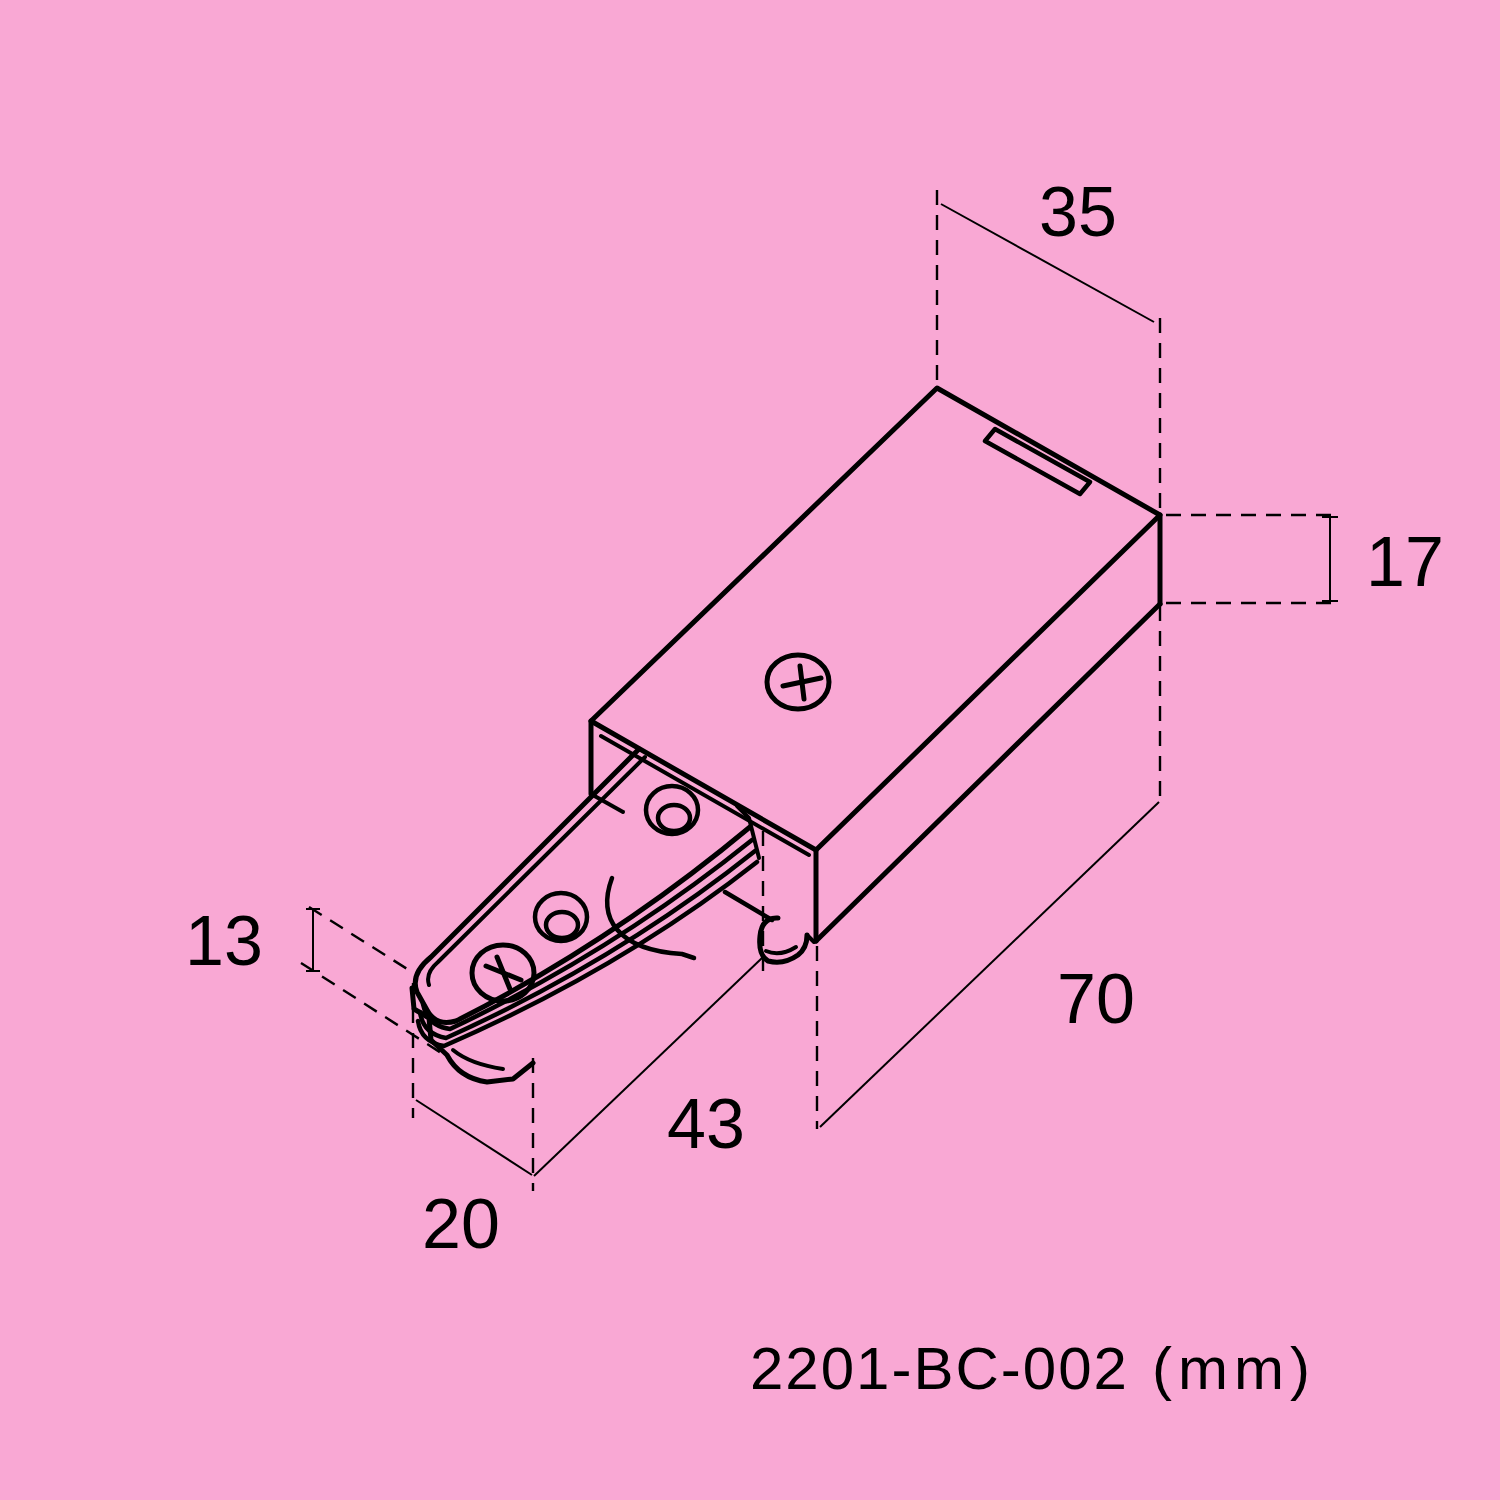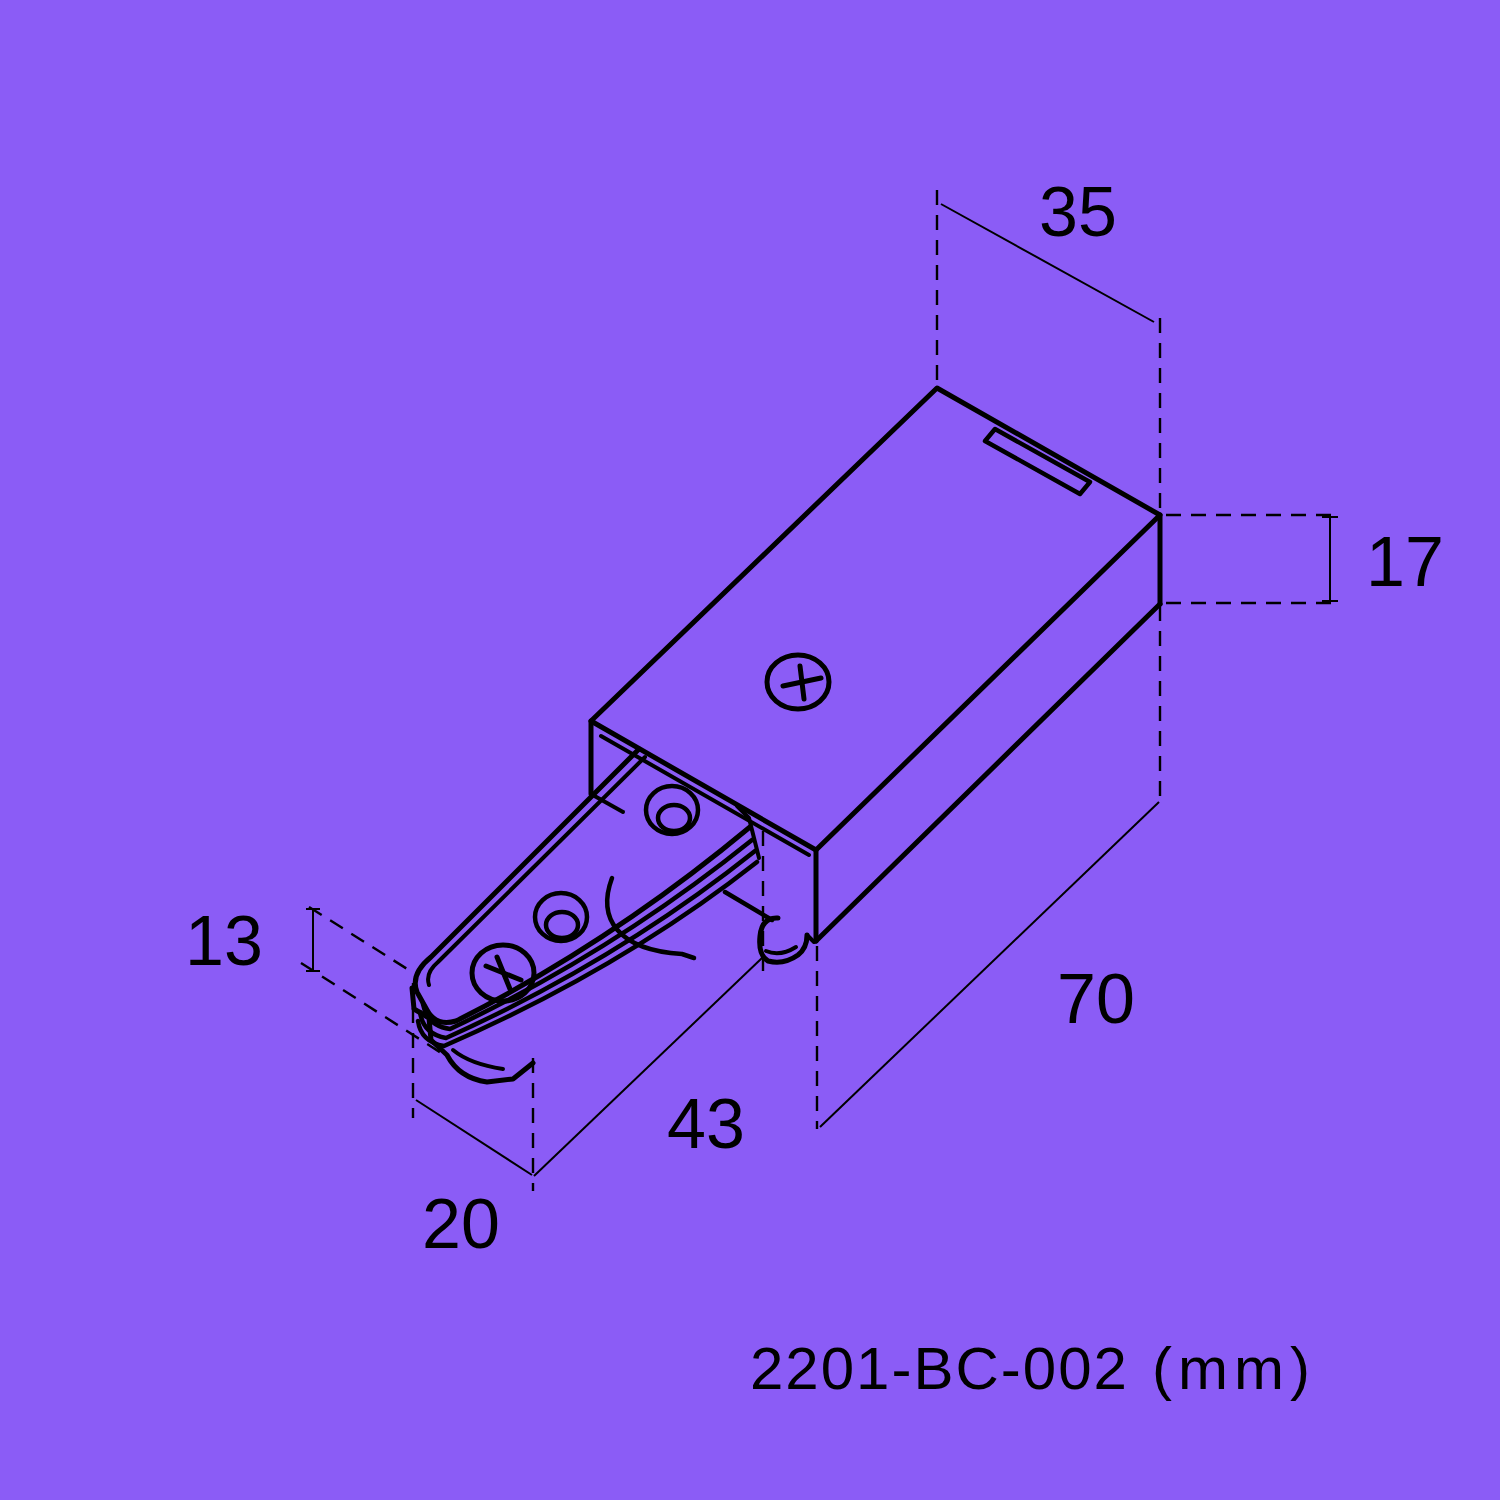--- a/index.html
+++ b/index.html
@@ -4,21 +4,21 @@
 <style>
   html, body {
     margin: 0;
     padding: 0;
     background: #ffffff;
   }
   .stage {
     position: relative;
     width: 1500px;
     height: 1500px;
-    background: #8b5cf6;
+    background: #f9a8d4;
     overflow: hidden;
   }
   svg { display: block; }
 
   
   .outline   { stroke: #000; fill: none; stroke-width: 5;   stroke-linecap: round; stroke-linejoin: round; }
   .outline2  { stroke: #000; fill: none; stroke-width: 4;   stroke-linecap: round; stroke-linejoin: round; }
   .detail    { stroke: #000; fill: none; stroke-width: 4.5; stroke-linecap: round; stroke-linejoin: round; }
   .dim-line  { stroke: #000; fill: none; stroke-width: 2; }
   .dim-dash  { stroke: #000; fill: none; stroke-width: 2.4; stroke-dasharray: 15 10; }

